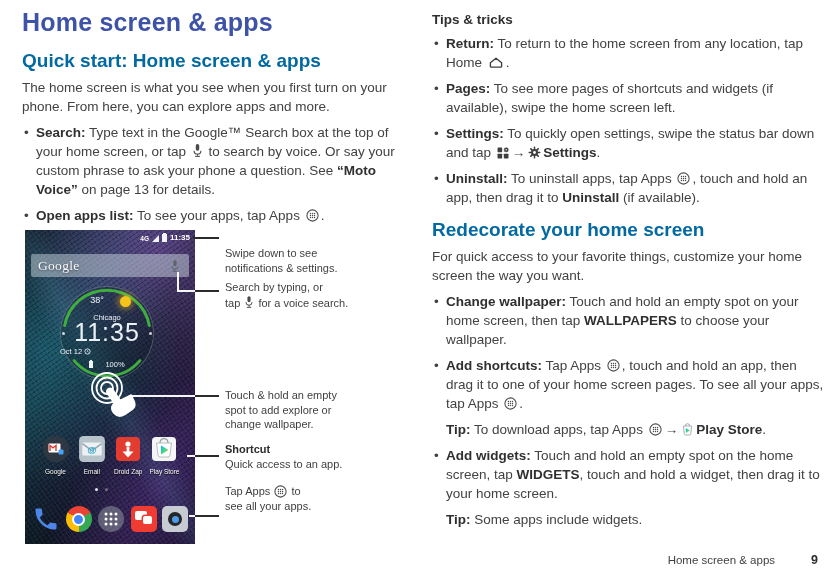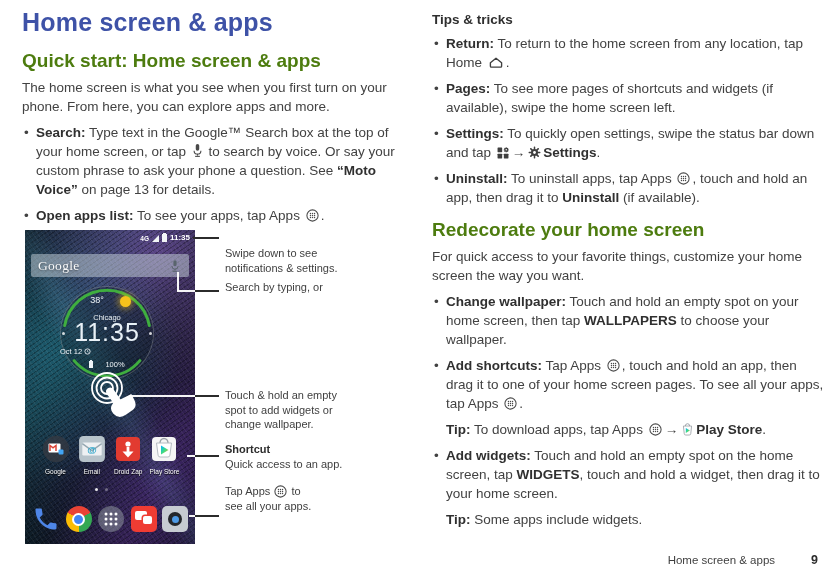--- a/index.html
+++ b/index.html
@@ -3,21 +3,21 @@
 <meta charset="utf-8">
 <style>
   * { margin:0; padding:0; box-sizing:border-box; }
   html,body { width:831px; height:586px; background:#fff; font-family:"Liberation Sans",sans-serif; color:#424242; overflow:hidden; position:relative; }
 
   
   #left-col  { position:absolute; left:22px; top:8px;  width:392px; }
   #right-col { position:absolute; left:432px; top:12px; width:392px; }
 
   .h1 { font-size:25px; font-weight:bold; color:#3e52a7; margin-bottom:13px; letter-spacing:.2px; }
-  .h2 { font-size:19px; font-weight:bold; color:#4d7c0f; margin-bottom:6px; }
+  .h2 { font-size:19px; font-weight:bold; color:#0369a1; margin-bottom:6px; }
   .h3 { font-size:13.5px; font-weight:bold; color:#2f2f2f; margin-bottom:7px; }
   p.body { font-size:13.5px; line-height:19px; margin-bottom:7px; }
   ul { list-style:none; }
   li { position:relative; font-size:13.5px; line-height:19px; padding-left:14px; margin-bottom:7px; }
   li::before { content:"•"; position:absolute; left:2px; top:0; color:#424242; }
   b { color:#303030; }
   .tip { font-size:13.5px; line-height:19px; margin:0 0 7px 14px; }
   .arrow { color:#424242; padding:0 1px; }
 
   .ii { display:inline-block; vertical-align:-2px; margin:0 2px; line-height:0; }
@@ -264,24 +264,30 @@
   <div class="cline" style="left:170px; top:225px; width:24px;"></div>
   <div class="cline w" style="left:164px; top:285px; width:6px;"></div>
   <div class="cline" style="left:170px; top:285px; width:24px;"></div>
 
   <div class="callout" style="top:-4px;margin-top:20px;">
     <div>Swipe down to see</div>
     <div>notifications &amp; settings.</div>
   </div>
   <div class="callout" style="top:50px;">
     <div>Search by typing, or</div>
+    <div><span>tap </span><span class="ii"><svg width="10" height="14" viewBox="0 0 12 16">
+            <rect x="4.1" y="1" width="3.8" height="7.2" rx="1.9" fill="#4a4a4a"></rect>
+            <path d="M2.3 8.2 a3.7 3.7 0 0 0 7.4 0" fill="none" stroke="#4a4a4a" stroke-width="1.2"></path>
+            <line x1="6" y1="11.9" x2="6" y2="13.6" stroke="#4a4a4a" stroke-width="1.2"></line>
+            <line x1="3.4" y1="14.4" x2="8.6" y2="14.4" stroke="#4a4a4a" stroke-width="1.2"></line>
+          </svg></span><span> for a voice search.</span></div>
   </div>
   <div class="callout" style="top:158px;">
     <div>Touch &amp; hold an empty</div>
-    <div>spot to add widgets or</div>
+    <div>spot to add explore or</div>
     <div>change wallpaper.</div>
   </div>
   <div class="callout" style="top:212px;">
     <div><b>Shortcut</b></div>
     <div>Quick access to an app.</div>
   </div>
   <div class="callout" style="top:254px;">
     <div><span>Tap Apps </span><span class="ii"><svg width="13" height="13" viewBox="0 0 16 16">
             <circle cx="8" cy="8" r="6.9" fill="none" stroke="#4a4a4a" stroke-width="1.3"></circle>
             <g fill="#4a4a4a">

